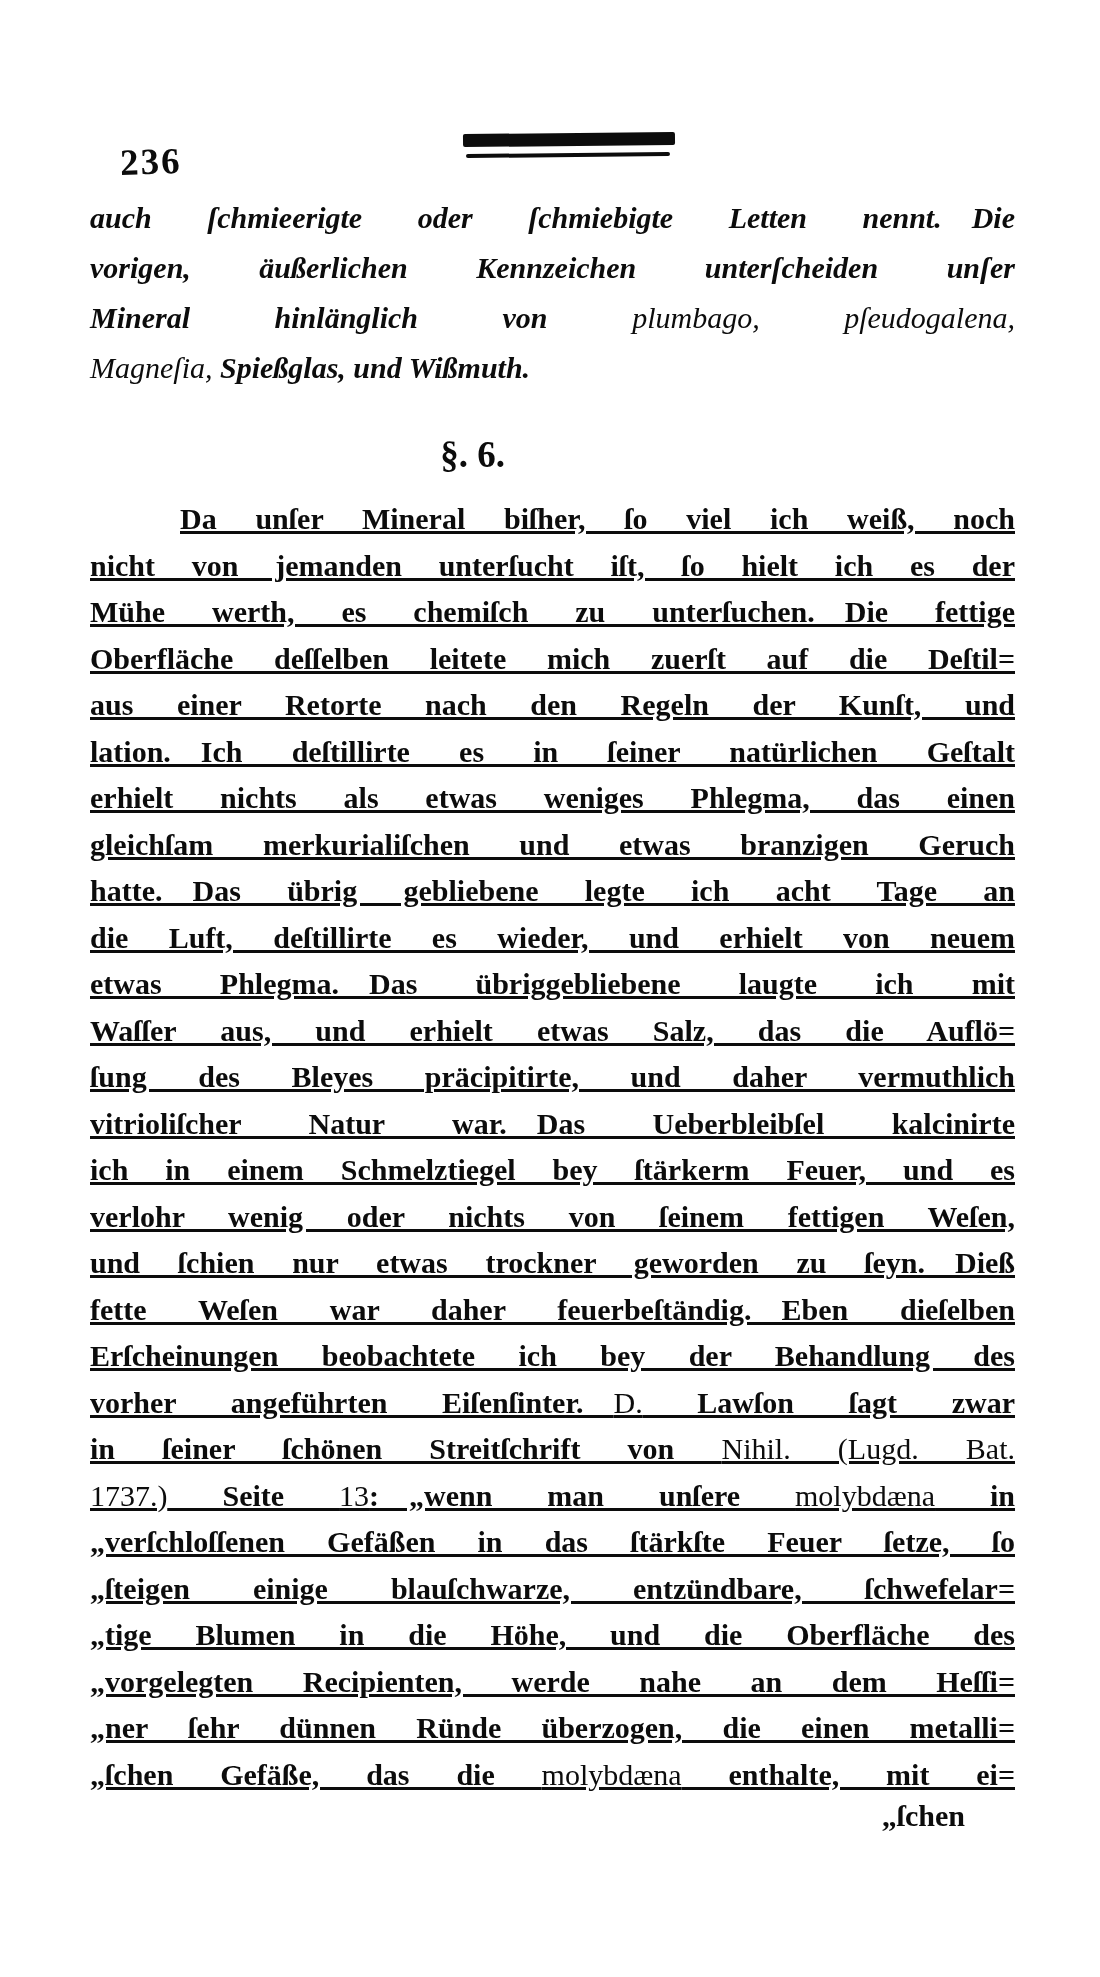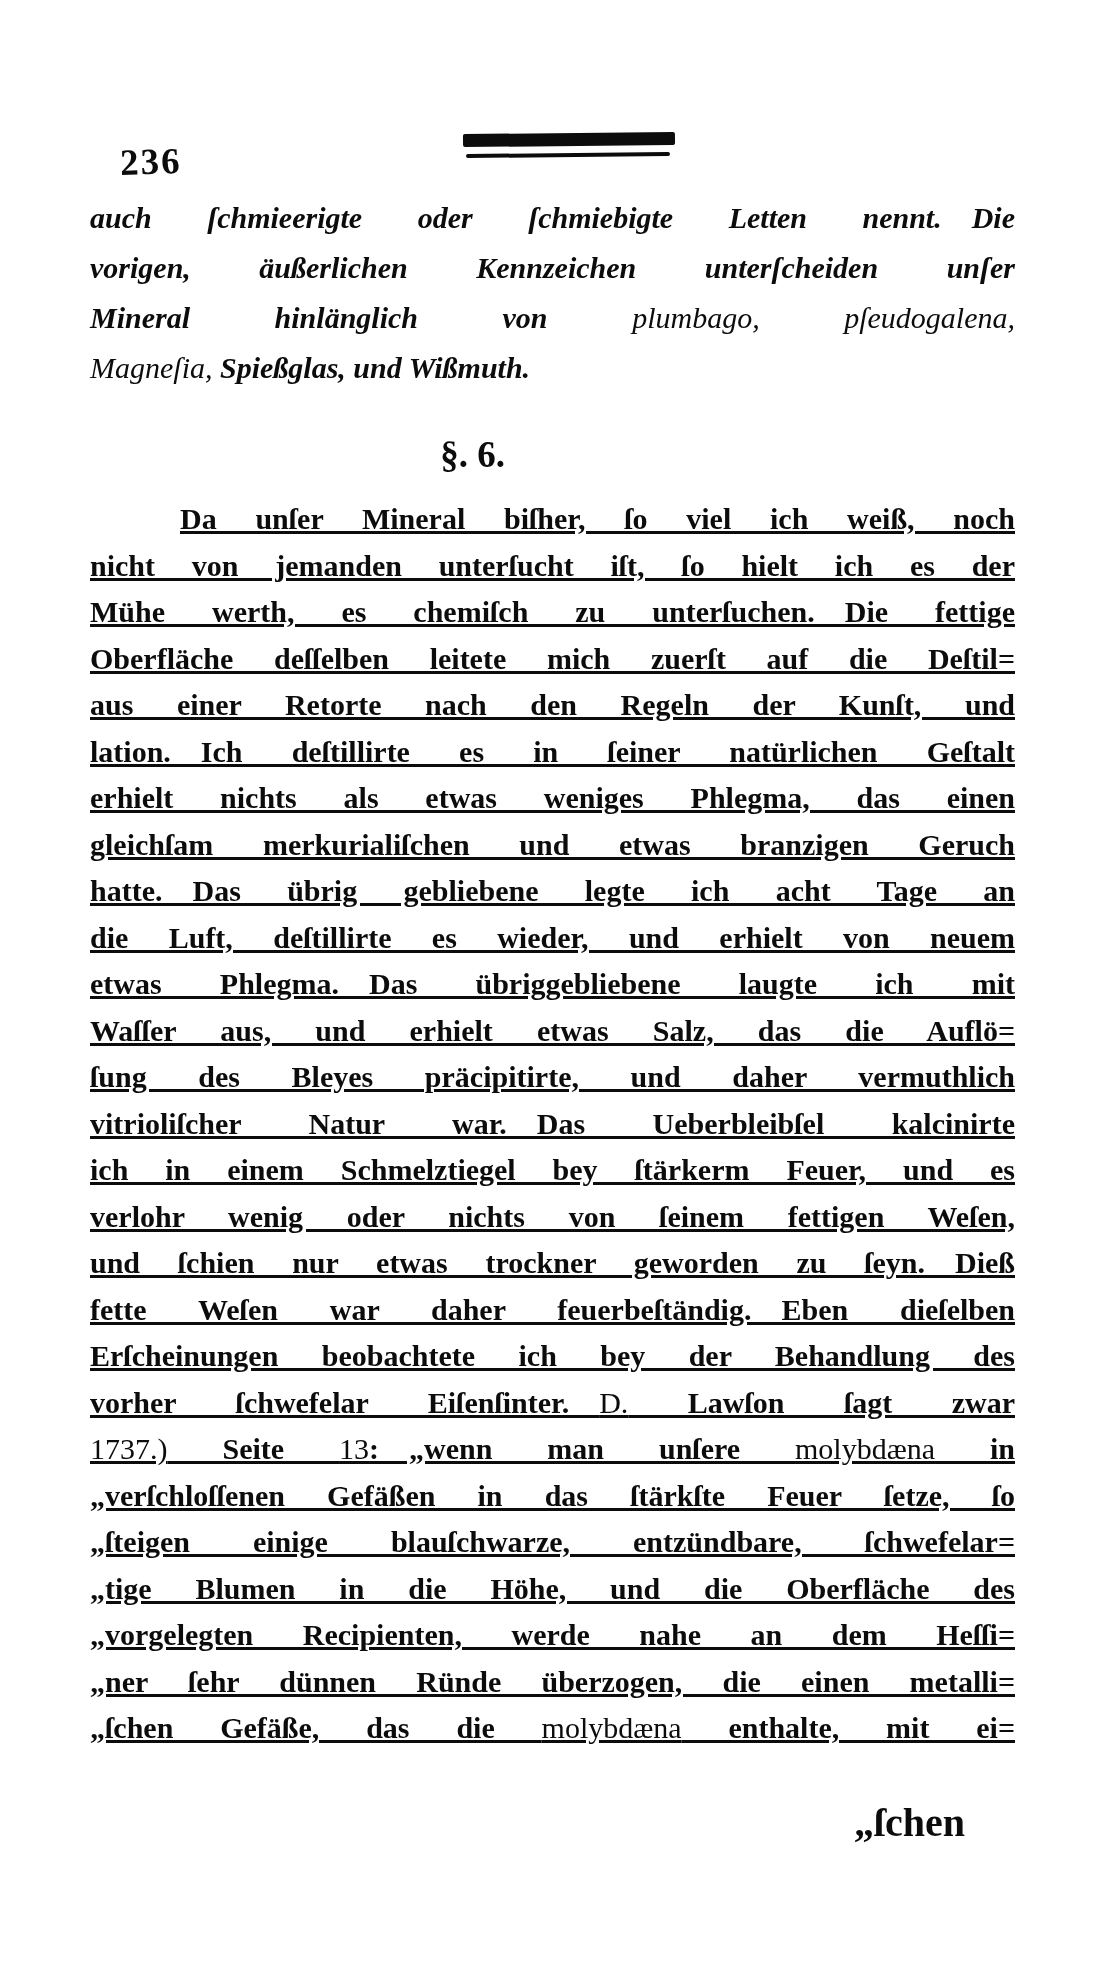--- a/index.html
+++ b/index.html
@@ -76,21 +76,21 @@
     left: 90px;
     top: 1799px;
     width: 925px;
     text-align: right;
     padding-right: 0;
     box-sizing: border-box;
   }
   .catchword span {
     display: inline-block;
     margin-right: 50px;
-    font-size: 40px;
+    font-size: 30px;
     font-weight: 700;
   }
 </style>
 </head>
 <body>
 
 <div class="page">
 
   <div class="page-number">236</div>
 
@@ -123,21 +123,22 @@
       <div class="line"><span class="fr">die Luft, deſtillirte es wieder, und erhielt von neuem</span></div>
       <div class="line"><span class="fr">etwas Phlegma. Das übriggebliebene laugte ich mit</span></div>
       <div class="line"><span class="fr">Waſſer aus, und erhielt etwas Salz, das die Auflö=</span></div>
       <div class="line"><span class="fr">ſung des Bleyes präcipitirte, und daher vermuthlich</span></div>
       <div class="line"><span class="fr">vitrioliſcher Natur war. Das Ueberbleibſel kalcinirte</span></div>
       <div class="line"><span class="fr">ich in einem Schmelztiegel bey ſtärkerm Feuer, und es</span></div>
       <div class="line"><span class="fr">verlohr wenig oder nichts von ſeinem fettigen Weſen,</span></div>
       <div class="line"><span class="fr">und ſchien nur etwas trockner geworden zu ſeyn. Dieß</span></div>
       <div class="line"><span class="fr">fette Weſen war daher feuerbeſtändig. Eben dieſelben</span></div>
       <div class="line"><span class="fr">Erſcheinungen beobachtete ich bey der Behandlung des</span></div>
-      <div class="line"><span class="fr">vorher ſchwefelar Eiſenſinter. </span><span class="an">D.</span><span class="fr"> Lawſon ſagt zwar</span></div>
+      <div class="line"><span class="fr">vorher angeführten Eiſenſinter. </span><span class="an">D.</span><span class="fr"> Lawſon ſagt zwar</span></div>
+      <div class="line"><span class="fr">in ſeiner ſchönen Streitſchrift von </span><span class="an">Nihil. (Lugd. Bat.</span></div>
       <div class="line"><span class="an">1737.)</span><span class="fr"> Seite </span><span class="an">13</span><span class="fr">: „wenn man unſere </span><span class="an">molybdæna</span><span class="fr"> in</span></div>
       <div class="line"><span class="fr">„verſchloſſenen Gefäßen in das ſtärkſte Feuer ſetze, ſo</span></div>
       <div class="line"><span class="fr">„ſteigen einige blauſchwarze, entzündbare, ſchwefelar=</span></div>
       <div class="line"><span class="fr">„tige Blumen in die Höhe, und die Oberfläche des</span></div>
       <div class="line"><span class="fr">„vorgelegten Recipienten, werde nahe an dem Heſſi=</span></div>
       <div class="line"><span class="fr">„ner ſehr dünnen Ründe überzogen, die einen metalli=</span></div>
       <div class="line"><span class="fr">„ſchen Gefäße, das die </span><span class="an">molybdæna</span><span class="fr"> enthalte, mit ei=</span></div>
     </div>
 
   <div class="catchword">

